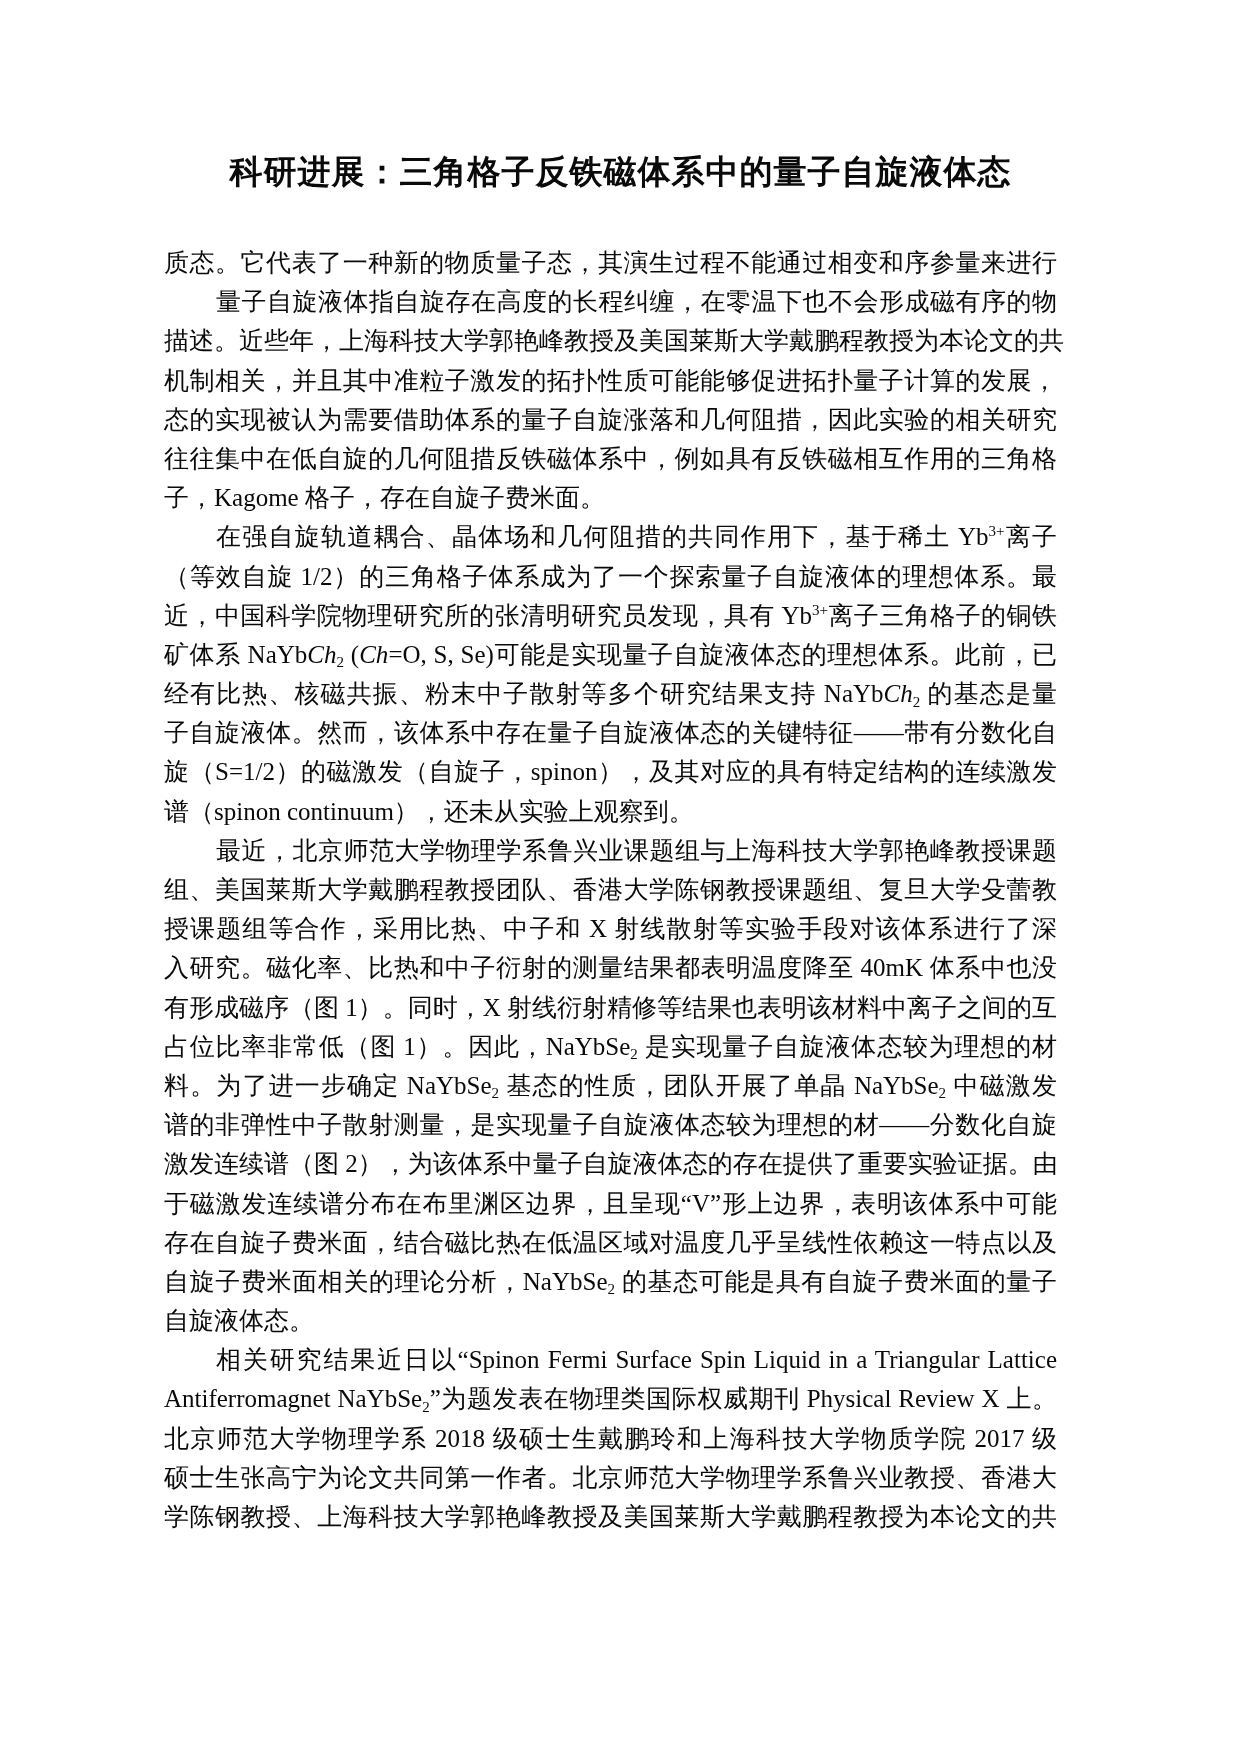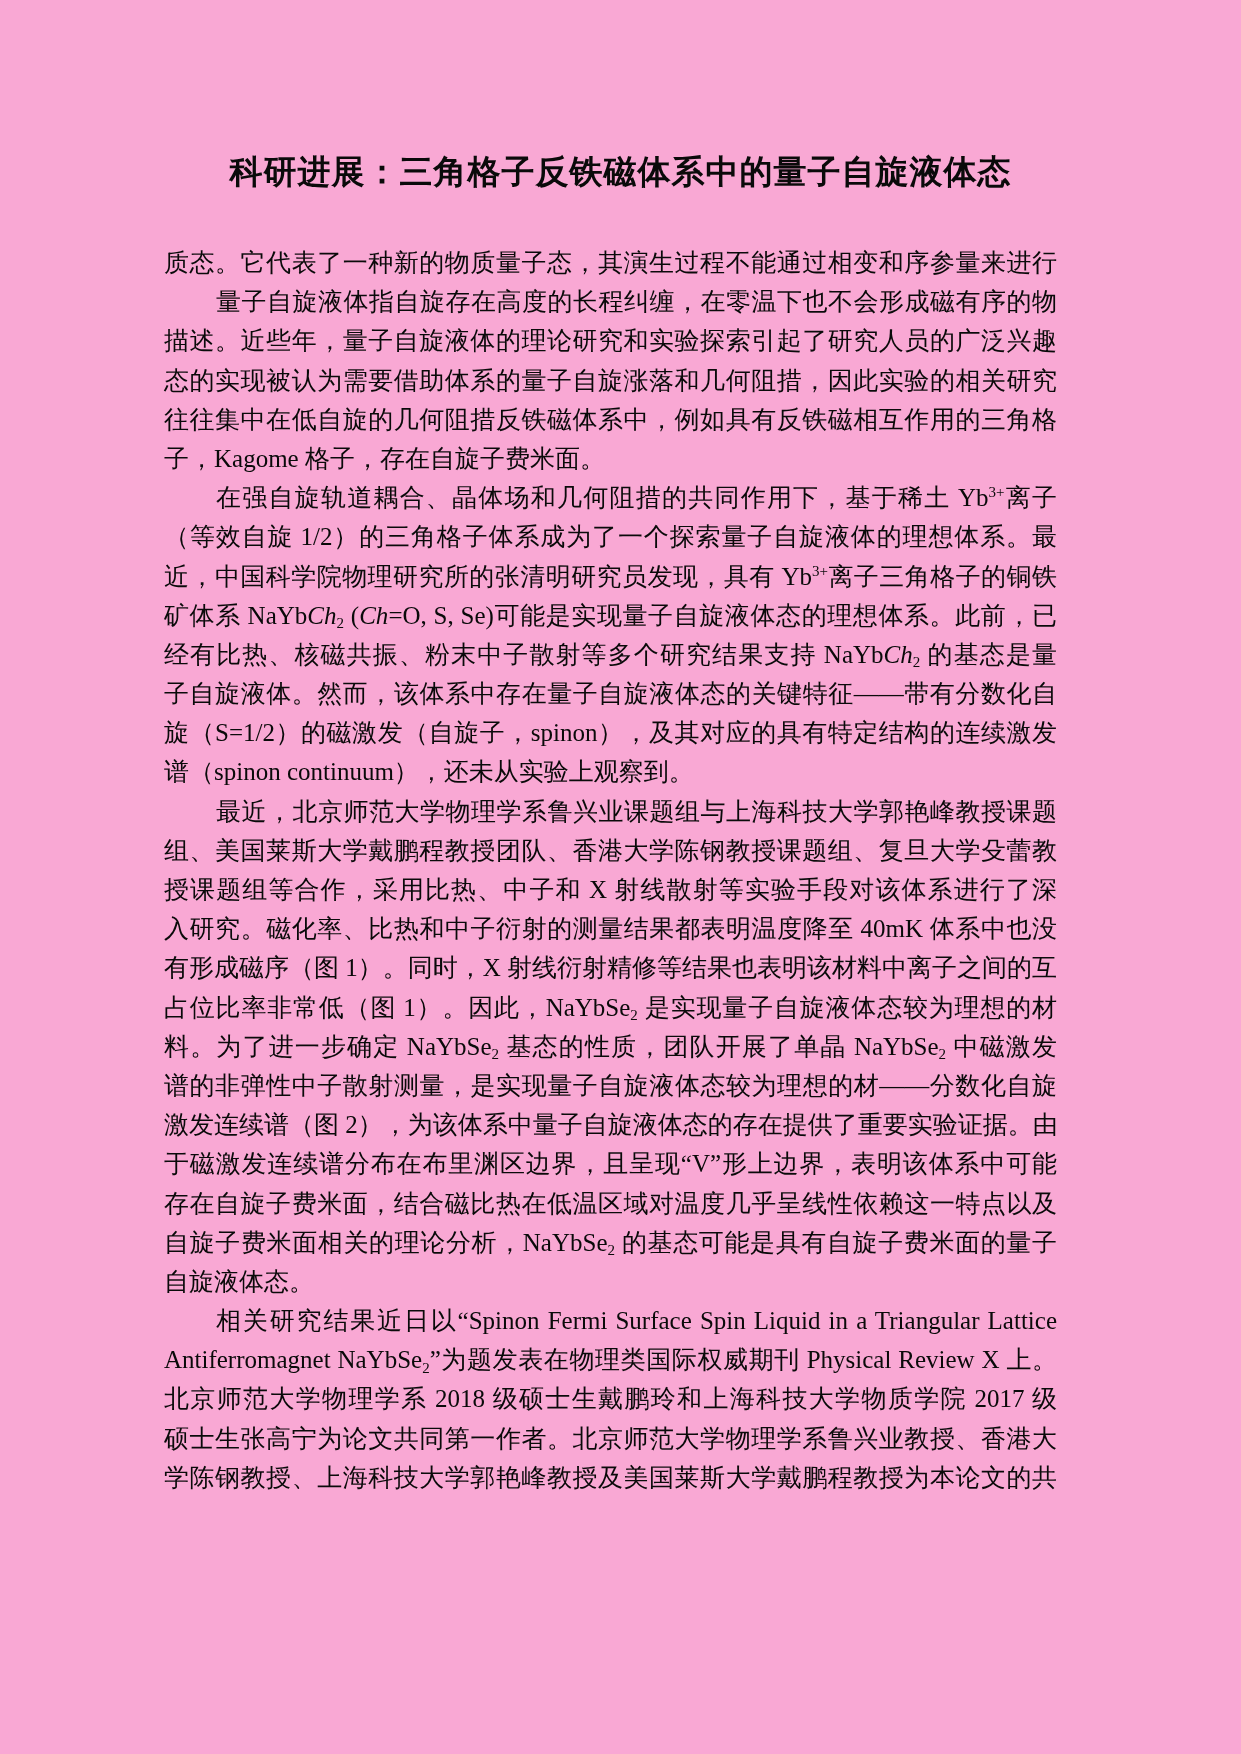--- a/index.html
+++ b/index.html
@@ -5,21 +5,21 @@
   html, body {
     margin: 0;
     padding: 0;
     background: #e8e8e8;
   }
   .page {
     position: relative;
     width: 1241px;
     height: 1754px;
     margin: 0 auto;
-    background: #f9a8d4;
+    background: #ffffff;
     color: #0a0a0a;
     font-family: "Liberation Serif", "DejaVu Serif", serif;
     overflow: hidden;
   }
   .doc-title {
     position: absolute;
     top: 150px;
     left: 82px;
     width: 1077px;
     text-align: center;
@@ -75,21 +75,22 @@
 </style>
 </head>
 <body>
 
 <div class="page">
   <div class="doc-title">科研进展：三角格子反铁磁体系中的量子自旋液体态</div>
   <div class="doc-body">
       <div class="paragraph">
         <div class="line">质态。它代表了一种新的物质量子态，其演生过程不能通过相变和序参量来进行</div>
         <div class="line indent">量子自旋液体指自旋存在高度的长程纠缠，在零温下也不会形成磁有序的物</div>
-        <div class="line">描述。近些年，量子自旋液体的理论研究和实验探索引起了研究人员的广泛兴趣</div>
+        <div class="line">描述。近些年，上海科技大学郭艳峰教授及美国莱斯大学戴鹏程教授为本论文的共</div>
+        <div class="line">机制相关，并且其中准粒子激发的拓扑性质可能能够促进拓扑量子计算的发展，</div>
         <div class="line">态的实现被认为需要借助体系的量子自旋涨落和几何阻措，因此实验的相关研究</div>
         <div class="line">往往集中在低自旋的几何阻措反铁磁体系中，例如具有反铁磁相互作用的三角格</div>
         <div class="line last">子，Kagome 格子，存在自旋子费米面。</div>
       </div>
       <div class="paragraph">
         <div class="line indent">在强自旋轨道耦合、晶体场和几何阻措的共同作用下，基于稀土 Yb<sup>3+</sup>离子</div>
         <div class="line">（等效自旋 1/2）的三角格子体系成为了一个探索量子自旋液体的理想体系。最</div>
         <div class="line">近，中国科学院物理研究所的张清明研究员发现，具有 Yb<sup>3+</sup>离子三角格子的铜铁</div>
         <div class="line">矿体系 NaYb<i>Ch</i><sub>2</sub> (<i>Ch</i>=O, S, Se)可能是实现量子自旋液体态的理想体系。此前，已</div>
         <div class="line">经有比热、核磁共振、粉末中子散射等多个研究结果支持 NaYb<i>Ch</i><sub>2</sub> 的基态是量</div>

